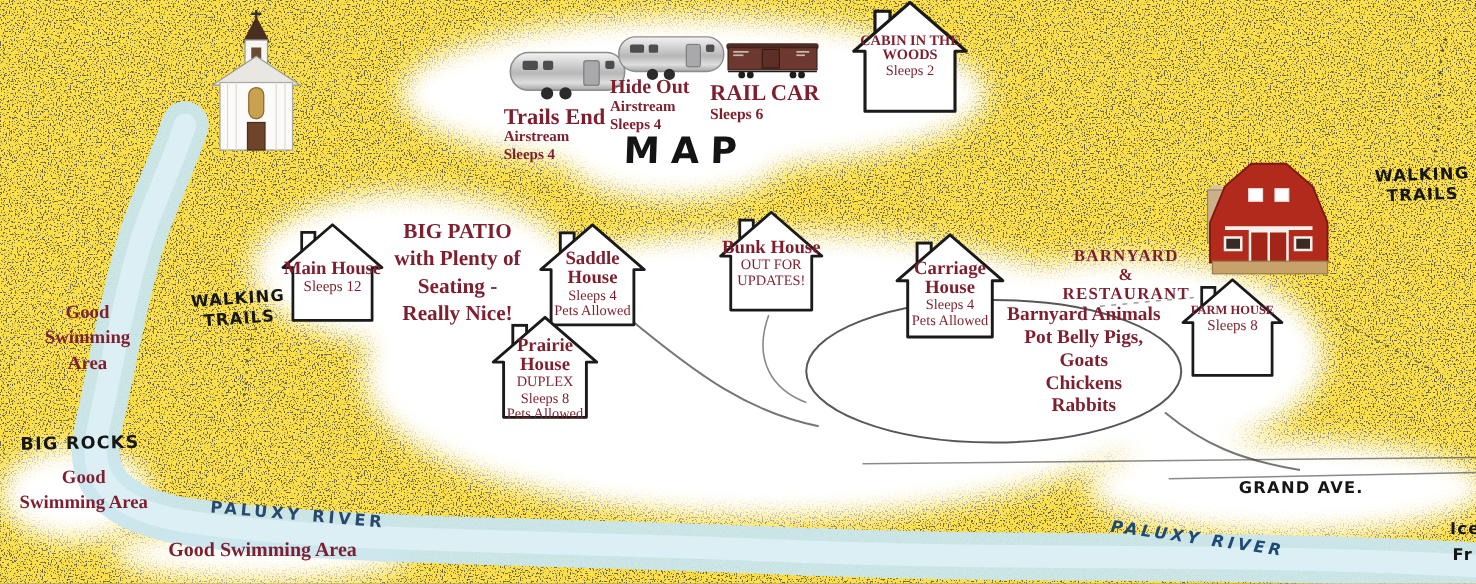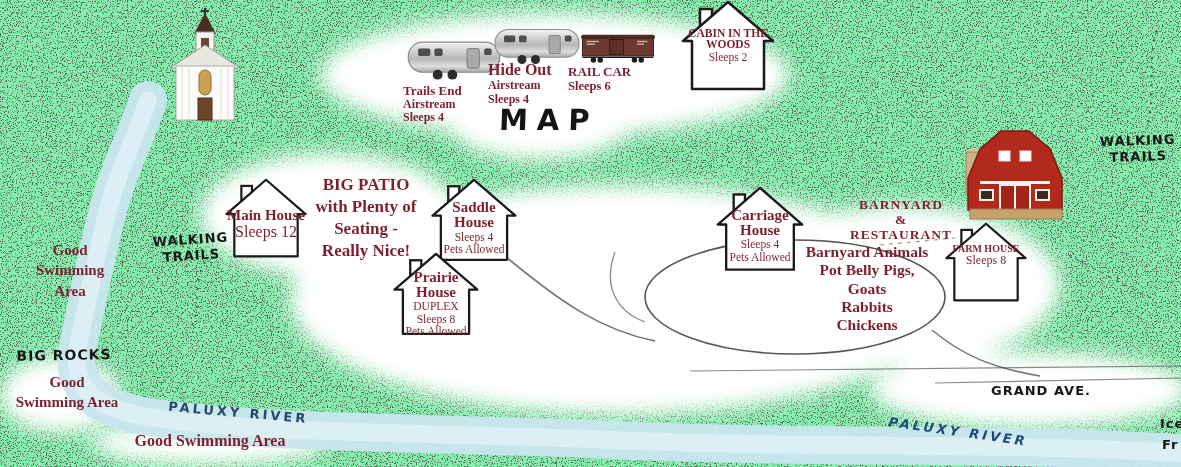--- a/index.html
+++ b/index.html
@@ -1,18 +1,18 @@
 <!DOCTYPE html>
 <html><head>
 <meta charset="utf-8">
 <style>
   html,body{margin:0;padding:0;background:#888;}
   .map-root{
     position:relative;width:1181px;height:467px;overflow:hidden;
-    background:#86efac;font-family:"Liberation Serif",serif;
+    background:#fde047;font-family:"Liberation Serif",serif;
   }
   .bg-svg{position:absolute;left:0;top:0;width:1181px;height:467px;}
   .abs{position:absolute;}
   
   .maroon{color:#7d1f2e;text-align:center;font-weight:700;line-height:1.12;}
   
   .hand{
     font-family:"DejaVu Sans",sans-serif;font-weight:700;color:#161616;
     text-align:center;letter-spacing:1px;line-height:1.25;
   }
@@ -22,21 +22,21 @@
   }
   
   .house{position:absolute;}
   .house .house-svg{display:block;width:100%;height:auto;}
   .house-text{position:absolute;left:5%;right:5%;text-align:center;color:#7d1f2e;}
   .h-name{font-weight:700;line-height:1.02;}
   .h-detail{line-height:1.08;}
   .illus{position:absolute;}
   .illus svg{display:block;width:100%;height:100%;}
   .lodging-label{position:absolute;text-align:left;color:#7d1f2e;}
-  .lodging-label .l-name{font-weight:700;font-size:13px;line-height:1.05;}
+  .lodging-label .l-name{font-weight:700;font-size:18px;line-height:1.05;}
   .lodging-label .l-sub{font-size:12px;line-height:1.15;font-weight:700;}
   .white-box{background:rgba(255,255,255,.95);padding:2px 3px;}
   .map-title{
     font-family:"DejaVu Sans",sans-serif;font-weight:800;color:#141414;
     font-size:29px;letter-spacing:9px;transform:skewX(-2deg);
   }
 </style>
 </head>
 <body>
 
@@ -188,21 +188,21 @@
       <div class="h-detail" style="font-size:11.5px">Sleeps 2</div>
     </div>
   </div>
 
   <div class="house" style="left:222px;top:178px;width:88px">
     <svg class="house-svg" viewBox="0 0 100 92">
         <use href="#house-shape"></use>
       </svg>
     <div class="house-text" style="top:37%">
       <div class="h-name" style="font-size:15px">Main House</div>
-      <div class="h-detail" style="font-size:16px">Sleeps 12</div>
+      <div class="h-detail" style="font-size:12px">Sleeps 12</div>
     </div>
   </div>
 
   <div class="house" style="left:428px;top:178px;width:92px">
     <svg class="house-svg" viewBox="0 0 100 92">
         <use href="#house-shape"></use>
       </svg>
     <div class="house-text" style="top:26%">
       <div class="h-name" style="font-size:15px">Saddle House</div>
       <div class="h-detail" style="font-size:11.5px">Sleeps 4</div>
@@ -215,20 +215,30 @@
         <use href="#house-shape"></use>
       </svg>
     <div class="house-text" style="top:21%">
       <div class="h-name" style="font-size:15px">Prairie House</div>
       <div class="h-detail" style="font-size:11.5px">DUPLEX</div>
       <div class="h-detail" style="font-size:11.5px">Sleeps 8</div>
       <div class="h-detail" style="font-size:11.5px">Pets Allowed</div>
     </div>
   </div>
 
+  <div class="house" style="left:572px;top:168px;width:90px">
+    <svg class="house-svg" viewBox="0 0 100 92">
+        <use href="#house-shape"></use>
+      </svg>
+    <div class="house-text" style="top:28%">
+      <div class="h-name" style="font-size:15px">Bunk House</div>
+      <div class="h-detail" style="font-size:11.5px">OUT FOR</div>
+      <div class="h-detail" style="font-size:11.5px">UPDATES!</div>
+    </div>
+  </div>
 
   <div class="house" style="left:713px;top:186px;width:94px">
     <svg class="house-svg" viewBox="0 0 100 92">
         <use href="#house-shape"></use>
       </svg>
     <div class="house-text" style="top:25%">
       <div class="h-name" style="font-size:15px">Carriage House</div>
       <div class="h-detail" style="font-size:11.5px">Sleeps 4</div>
       <div class="h-detail" style="font-size:11.5px">Pets Allowed</div>
     </div>
@@ -274,22 +284,22 @@
   <div class="abs maroon" style="left:845px;top:197px;width:112px;font-size:13.5px;letter-spacing:1px">
     <div>BARNYARD</div>
     <div>&amp;</div>
     <div>RESTAURANT</div>
   </div>
 
   <div class="abs maroon" style="left:793px;top:243px;width:148px;font-size:15.5px;line-height:1.18">
     <div>Barnyard Animals</div>
     <div>Pot Belly Pigs,</div>
     <div>Goats</div>
+    <div>Chickens</div>
     <div>Rabbits</div>
-    <div>Chickens</div>
   </div>
 
   <div class="abs hand" style="left:150px;top:232px;width:82px;font-size:13px;transform:rotate(-4deg)">WALKING TRAILS</div>
   <div class="abs hand" style="left:1096px;top:133px;width:84px;font-size:13px;transform:rotate(-2deg)">WALKING TRAILS</div>
   <div class="abs hand" style="left:14px;top:347px;width:100px;font-size:14px;white-space:nowrap;transform:rotate(-1deg)">BIG ROCKS</div>
   <div class="abs hand" style="left:986px;top:383px;width:110px;font-size:13px;white-space:nowrap">GRAND AVE.</div>
 
   <div class="abs blue-hand" style="left:168px;top:405px;font-size:13px;color:#27496d;transform:rotate(5deg)">PALUXY RIVER</div>
   <div class="abs blue-hand" style="left:888px;top:424px;font-size:13px;transform:rotate(8deg);font-style:italic">PALUXY RIVER</div>
 

